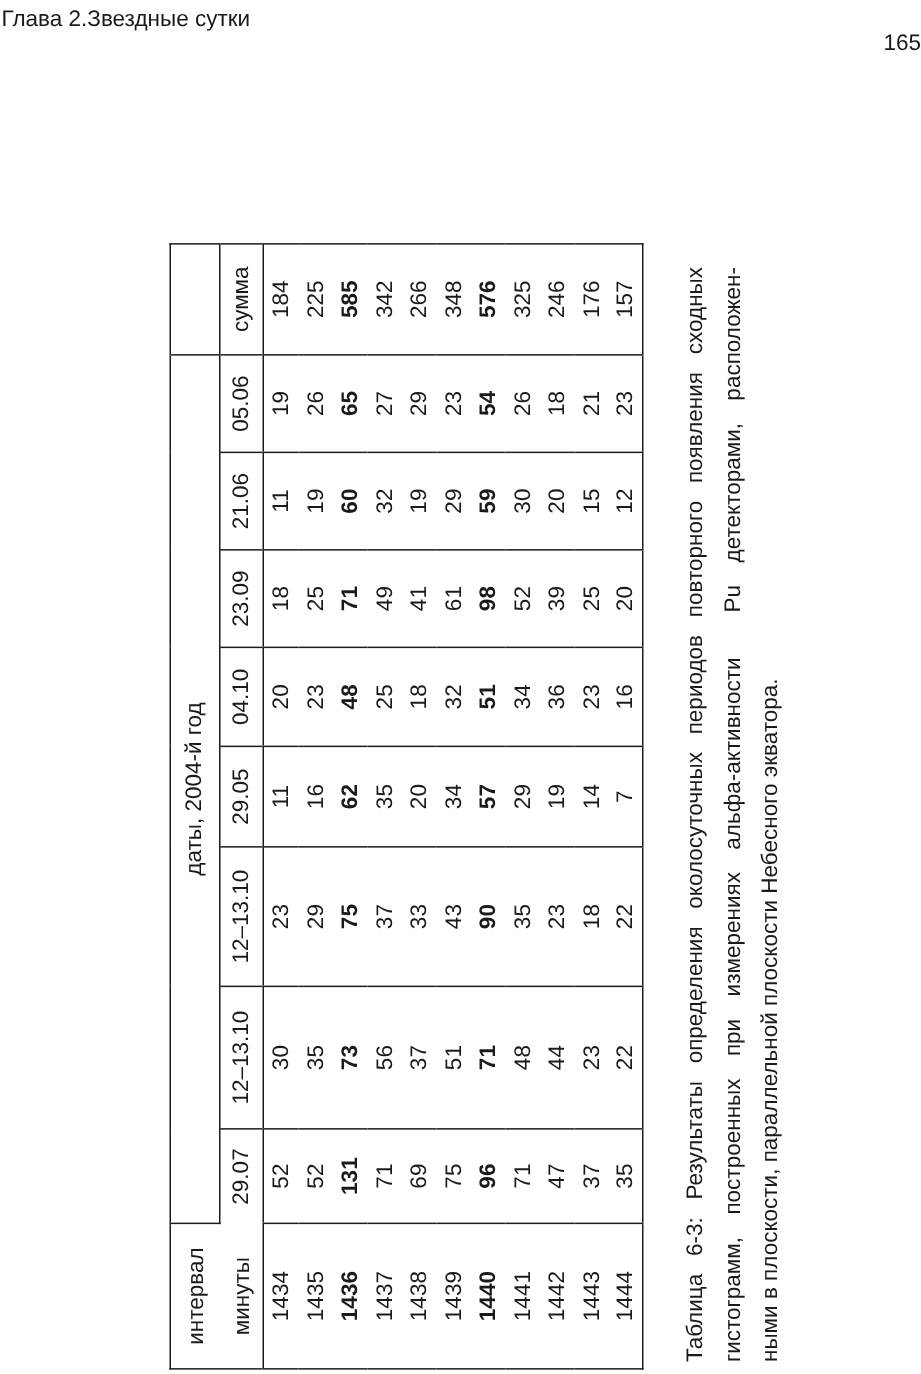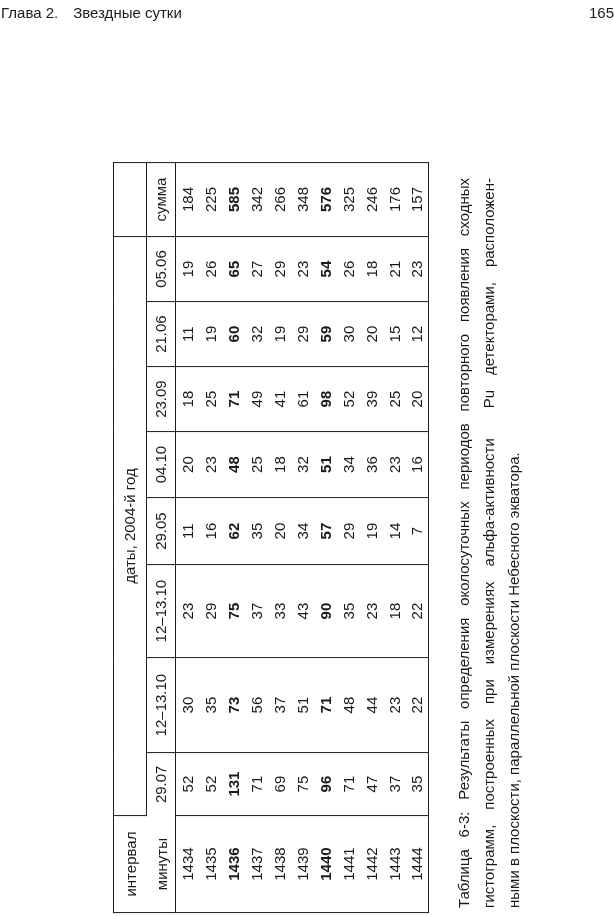--- a/index.html
+++ b/index.html
@@ -4,22 +4,22 @@
 <style>
   html,body { margin:0; padding:0; background:#ffffff; }
   .page {
     position:relative; width:614px; height:916px; overflow:hidden;
     background:#ffffff; color:#1a1a1a;
     font-family:"Liberation Sans", "DejaVu Sans", sans-serif;
     font-size:15px;
   }
   
   .pagehead { position:absolute; left:1px; top:4px; white-space:nowrap; }
-  .chapter-title { margin-left:15px; }
-  .pn { position:absolute; right:0px; top:4px; }
+  .chapter-title { }
+  .pn { position:absolute; right:0px; top:20px; }
 
   
   .tablewrap { position:absolute; left:113px; top:162px; width:317px; height:751px; }
   .rot { transform-origin:top left; transform:rotate(-90deg) translateX(-100%); }
   table.datatable {
     border-collapse:collapse; table-layout:fixed;
     width:750px; border:1.5px solid #1c1c1c;
   }
   table.datatable td {
     padding:0; text-align:center; vertical-align:middle;

